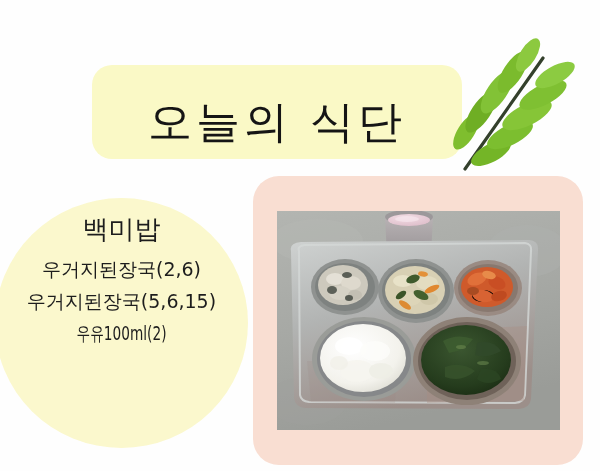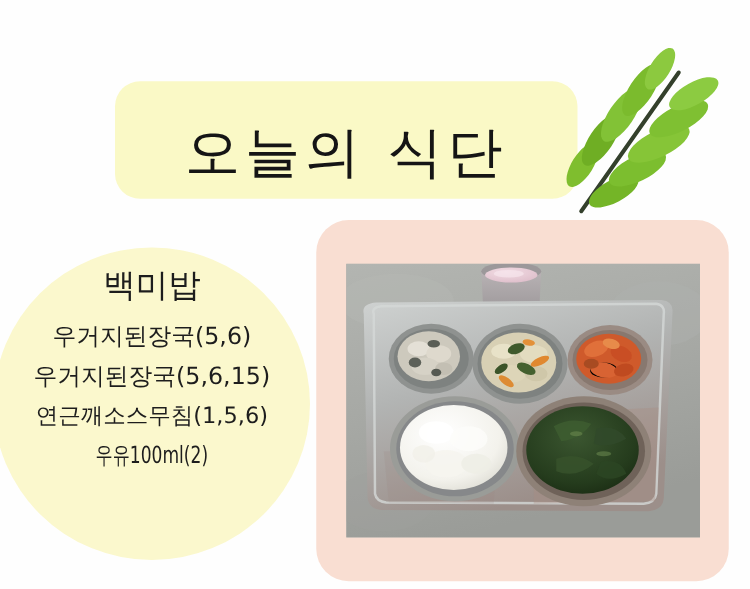--- a/index.html
+++ b/index.html
@@ -153,23 +153,22 @@
       <ellipse cx="63" cy="99" rx="25" ry="10" fill="#7cbe2f" transform="rotate(-26 63 99)"></ellipse>
       <ellipse cx="80" cy="79" rx="27" ry="10.5" fill="#86c537" transform="rotate(-26 80 79)"></ellipse>
       <ellipse cx="96" cy="59" rx="26" ry="10" fill="#7fc032" transform="rotate(-27 96 59)"></ellipse>
       <ellipse cx="108" cy="39" rx="22" ry="9" fill="#8ccb41" transform="rotate(-29 108 39)"></ellipse>
     </svg>
   </div>
 
   <div id="menu-circle"></div>
   <div id="menu-list">
     <div class="menu-line rice">백미밥</div>
-    <div class="menu-line">우거지된장국(5,6)</div>
+    <div class="menu-line">우거지된장국(2,6)</div>
     <div class="menu-line">우거지된장국(5,6,15)</div>
-    <div class="menu-line wide">연근깨소스무침(1,5,6)</div>
     <div class="menu-line milk">우유100ml(2)</div>
   </div>
 
   <div id="photo-frame"></div>
   <div id="photo">
     <svg width="283" height="219" viewBox="0 0 283 219" xmlns="http://www.w3.org/2000/svg">
       <defs>
         <linearGradient id="floorGrad" x1="0" y1="0" x2="0.3" y2="1">
           <stop offset="0%" stop-color="#b3b5b1"></stop>
           <stop offset="55%" stop-color="#a6a8a4"></stop>

